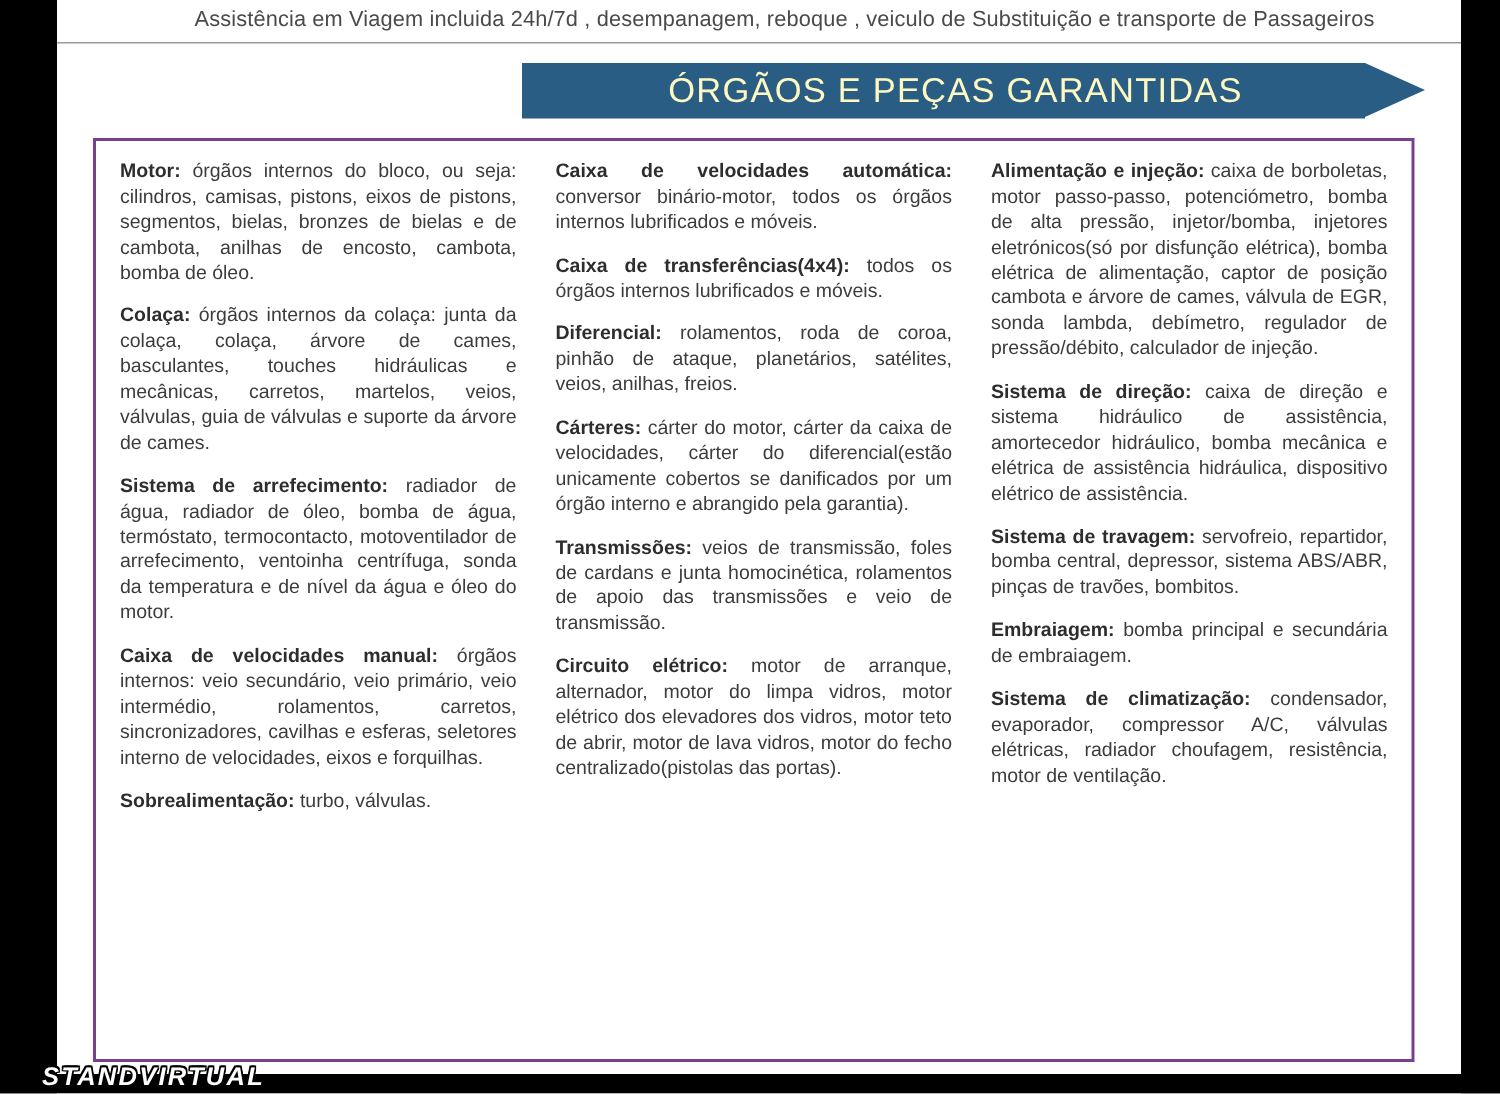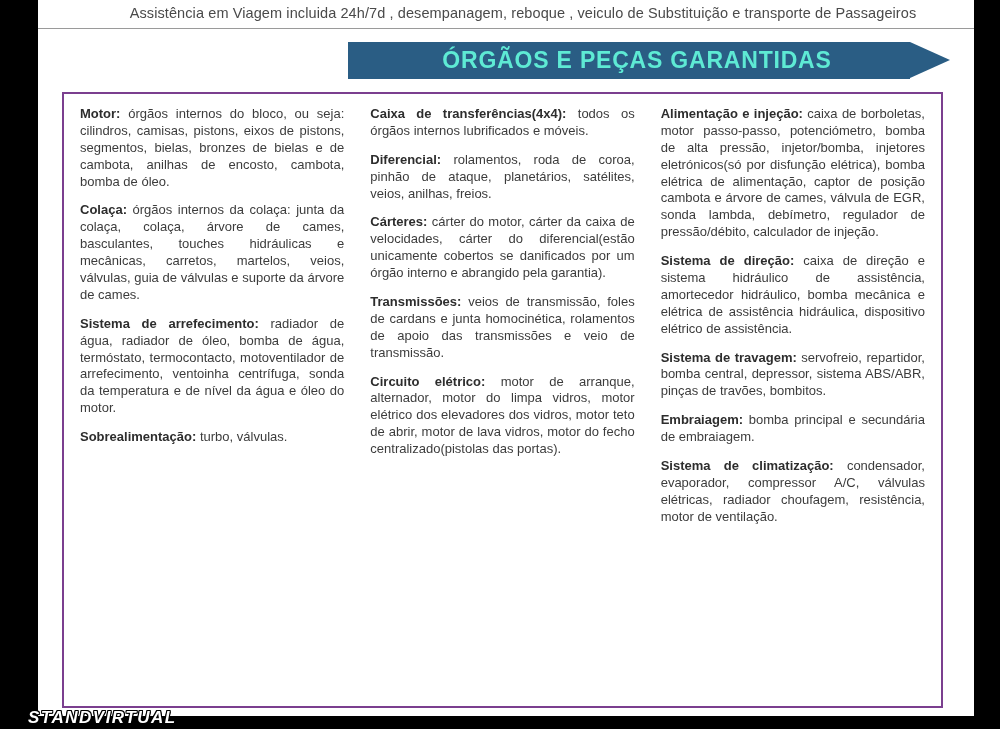--- a/index.html
+++ b/index.html
@@ -29,21 +29,21 @@
     position:absolute;left:348px;top:42px;width:562px;height:37px;
     background:var(--banner-blue);
     display:flex;align-items:center;justify-content:center;
   }
   .banner::after{
     content:"";position:absolute;left:100%;top:0;width:0;height:0;
     border-top:18.5px solid transparent;border-bottom:18.5px solid transparent;
     border-left:40px solid var(--banner-blue);
   }
   .banner-title{
-    color:#5eead4;font-size:23px;font-weight:700;letter-spacing:0.8px;white-space:nowrap;margin-left:16px;
+    color:#fef9c3;font-size:23px;font-weight:400;letter-spacing:0.8px;white-space:nowrap;margin-left:16px;
   }
   .warranty-box{
     position:absolute;left:62px;top:92px;width:881px;height:616px;
     border:2px solid var(--box-border);background:#fff;
     display:flex;gap:26px;padding:12px 16px 24px 16px;
   }
   .col{flex:1;min-width:0;}
   .item{
     margin:0 0 12px 0;
     font-size:13px;line-height:1.3;color:var(--text-color);
@@ -76,24 +76,26 @@
   <div class="banner">
     <span class="banner-title">ÓRGÃOS E PEÇAS GARANTIDAS</span>
   </div>
 
   <div class="warranty-box">
 
     <div class="col">
       <p class="item"><b class="t">Motor:</b><span>órgãos internos do bloco, ou seja: cilindros, camisas, pistons, eixos de pistons, segmentos, bielas, bronzes de bielas e de cambota, anilhas de encosto, cambota, bomba de óleo.</span></p>
       <p class="item"><b class="t">Colaça:</b><span>órgãos internos da colaça: junta da colaça, colaça, árvore de cames, basculantes, touches hidráulicas e mecânicas, carretos, martelos, veios, válvulas, guia de válvulas e suporte da árvore de cames.</span></p>
       <p class="item"><b class="t">Sistema de arrefecimento:</b><span>radiador de água, radiador de óleo, bomba de água, termóstato, termocontacto, motoventilador de arrefecimento, ventoinha centrífuga, sonda da temperatura e de nível da água e óleo do motor.</span></p>
+      <p class="item"><b class="t">Caixa de velocidades manual:</b><span>órgãos internos: veio secundário, veio primário, veio intermédio, rolamentos, carretos, sincronizadores, cavilhas e esferas, seletores interno de velocidades, eixos e forquilhas.</span></p>
       <p class="item"><b class="t">Sobrealimentação:</b><span>turbo, válvulas.</span></p>
     </div>
 
     <div class="col">
+      <p class="item"><b class="t">Caixa de velocidades automática:</b><span>conversor binário-motor, todos os órgãos internos lubrificados e móveis.</span></p>
       <p class="item"><b class="t">Caixa de transferências(4x4):</b><span>todos os órgãos internos lubrificados e móveis.</span></p>
       <p class="item"><b class="t">Diferencial:</b><span>rolamentos, roda de coroa, pinhão de ataque, planetários, satélites, veios, anilhas, freios.</span></p>
       <p class="item"><b class="t">Cárteres:</b><span>cárter do motor, cárter da caixa de velocidades, cárter do diferencial(estão unicamente cobertos se danificados por um órgão interno e abrangido pela garantia).</span></p>
       <p class="item"><b class="t">Transmissões:</b><span>veios de transmissão, foles de cardans e junta homocinética, rolamentos de apoio das transmissões e veio de transmissão.</span></p>
       <p class="item"><b class="t">Circuito elétrico:</b><span>motor de arranque, alternador, motor do limpa vidros, motor elétrico dos elevadores dos vidros, motor teto de abrir, motor de lava vidros, motor do fecho centralizado(pistolas das portas).</span></p>
     </div>
 
     <div class="col">
       <p class="item"><b class="t">Alimentação e injeção:</b><span>caixa de borboletas, motor passo-passo, potenciómetro, bomba de alta pressão, injetor/bomba, injetores eletrónicos(só por disfunção elétrica), bomba elétrica de alimentação, captor de posição cambota e árvore de cames, válvula de EGR, sonda lambda, debímetro, regulador de pressão/débito, calculador de injeção.</span></p>
       <p class="item"><b class="t">Sistema de direção:</b><span>caixa de direção e sistema hidráulico de assistência, amortecedor hidráulico, bomba mecânica e elétrica de assistência hidráulica, dispositivo elétrico de assistência.</span></p>

